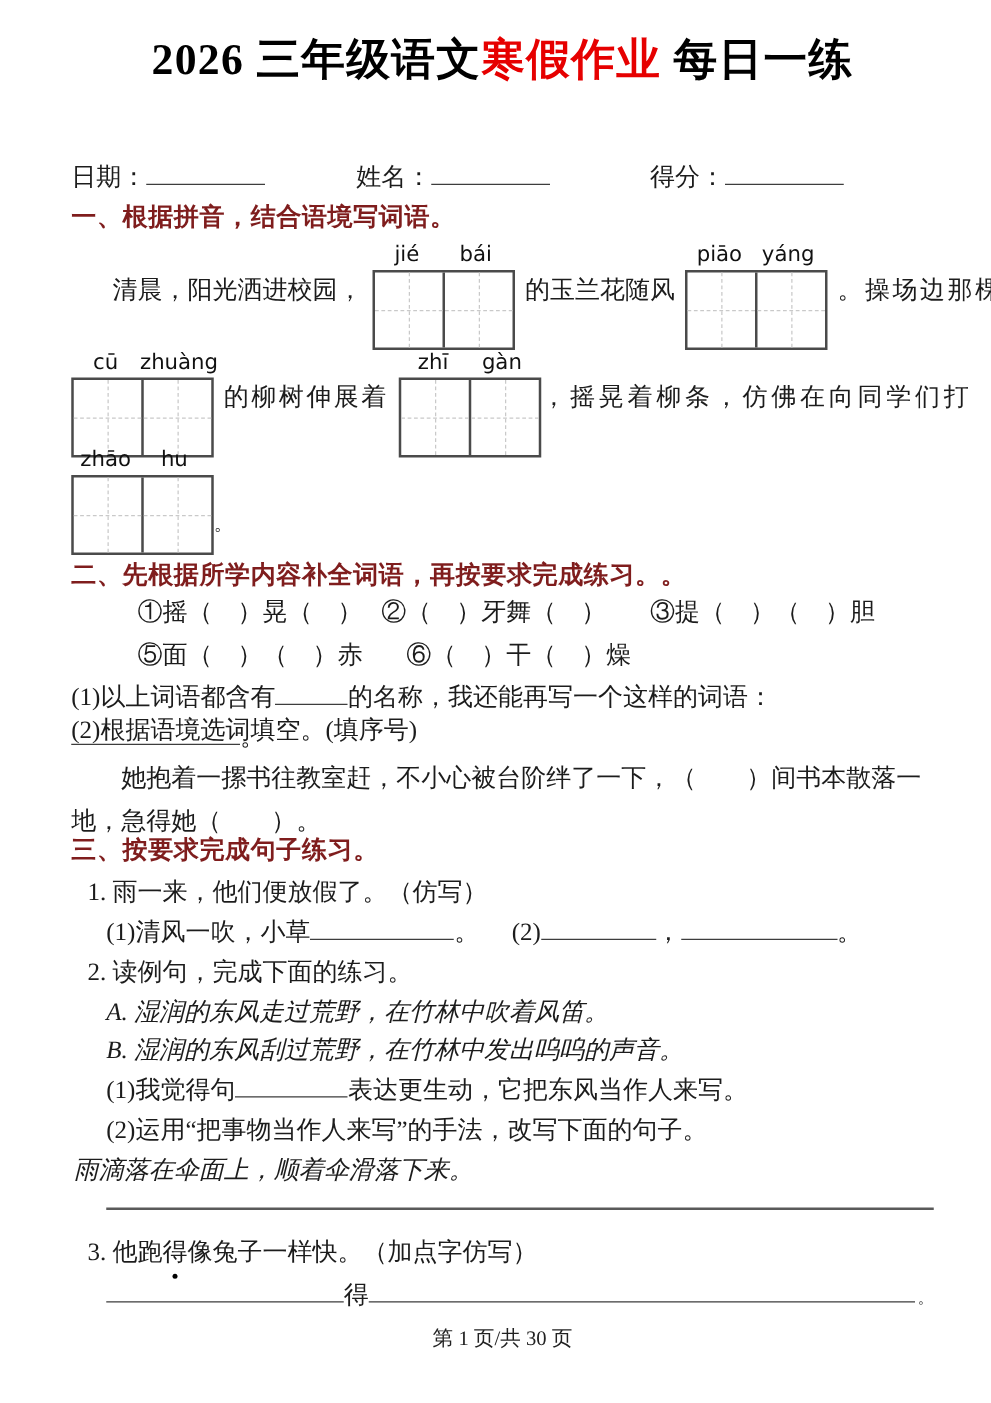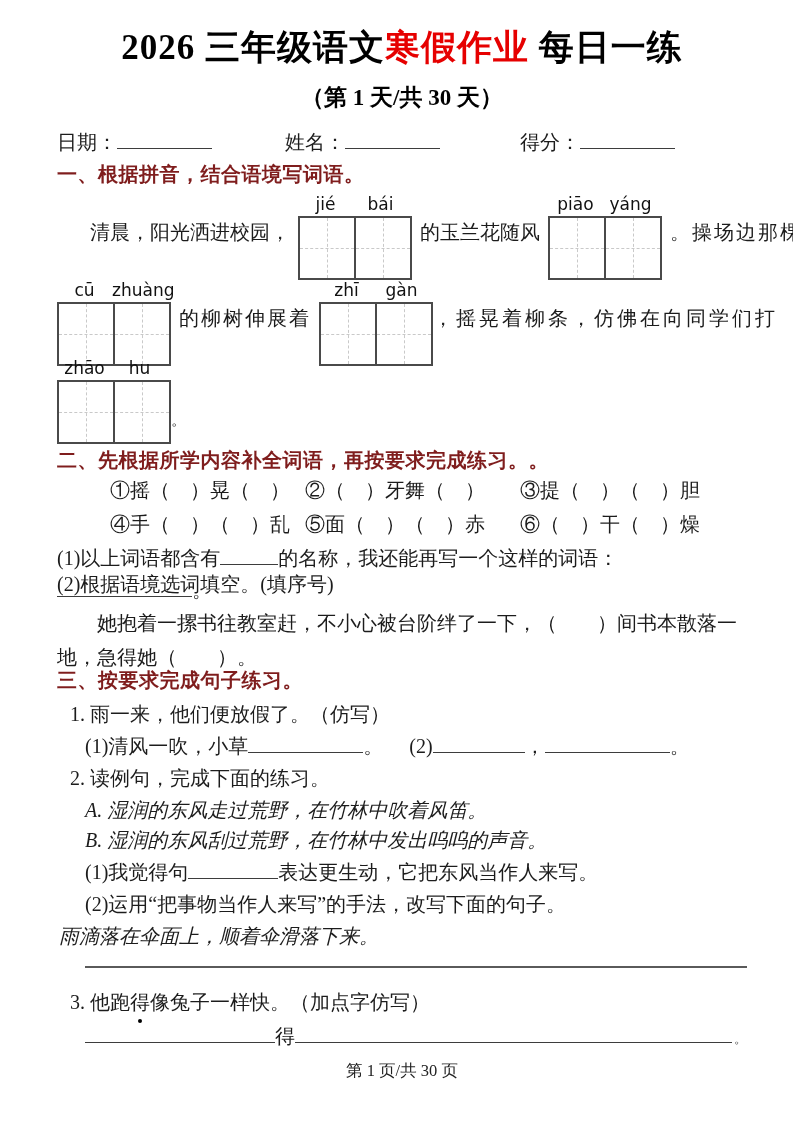--- a/index.html
+++ b/index.html
@@ -88,21 +88,20 @@
   .footer{top:1058px;text-align:center;font-size:16.5px;color:#222;}
 </style>
 </head>
 <body>
 
 <div class="page">
 
   <div class="abs title">
     <span>2026 三年级语文</span><span class="red">寒假作业</span><span> 每日一练</span>
   </div>
-  <div class="abs subtitle">（第 1 天/共 30 天）</div>
 
   <div class="abs meta">
     <div class="grp grp1">
       <span>日期：</span>
       <span class="blank w95"></span>
     </div>
     <div class="grp grp2">
       <span>姓名：</span>
       <span class="blank w95"></span>
     </div>
@@ -180,21 +179,20 @@
   </div>
 
   <div class="abs shead h2">二、先根据所学内容补全词语，再按要求完成练习。。</div>
 
   <div class="abs wordrow wr1">
     <span class="wcell1">①摇（　）晃（　）</span>
     <span class="wcell2">②（　）牙舞（　）</span>
     <span>③提（　）（　）胆</span>
   </div>
   <div class="abs wordrow wr2">
-    <span class="wcell1">④手（　）（　）乱</span>
     <span class="wcell2">⑤面（　）（　）赤</span>
     <span>⑥（　）干（　）燥</span>
   </div>
 
   <div class="abs sub1">
     <span>(1)以上词语都含有</span><span class="blank" style="width:58px;"></span><span>的名称，我还能再写一个这样的词语：</span><span class="blank" style="width:135px;"></span><span>。</span>
   </div>
   <div class="abs sub2">(2)根据语境选词填空。(填序号)</div>
   <div class="abs sentence">她抱着一摞书往教室赶，不小心被台阶绊了一下，（　　）间书本散落一地，急得她（　　）。</div>
 

